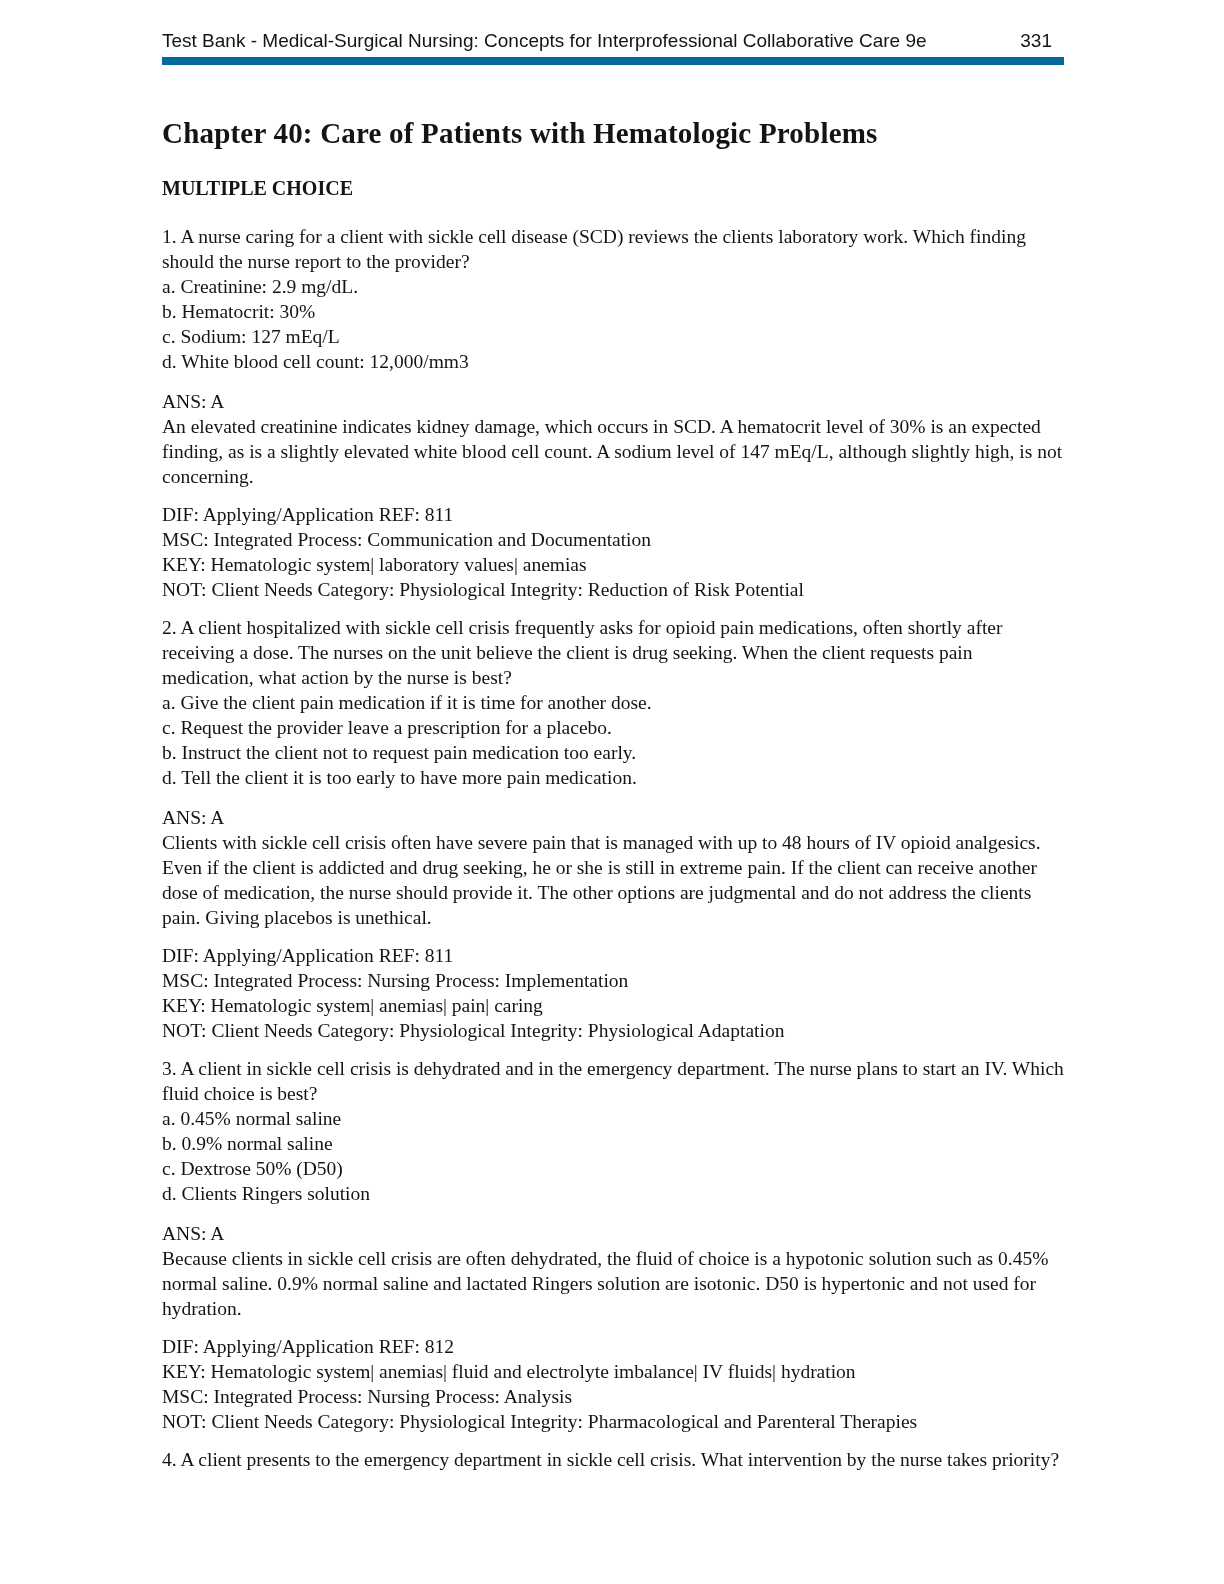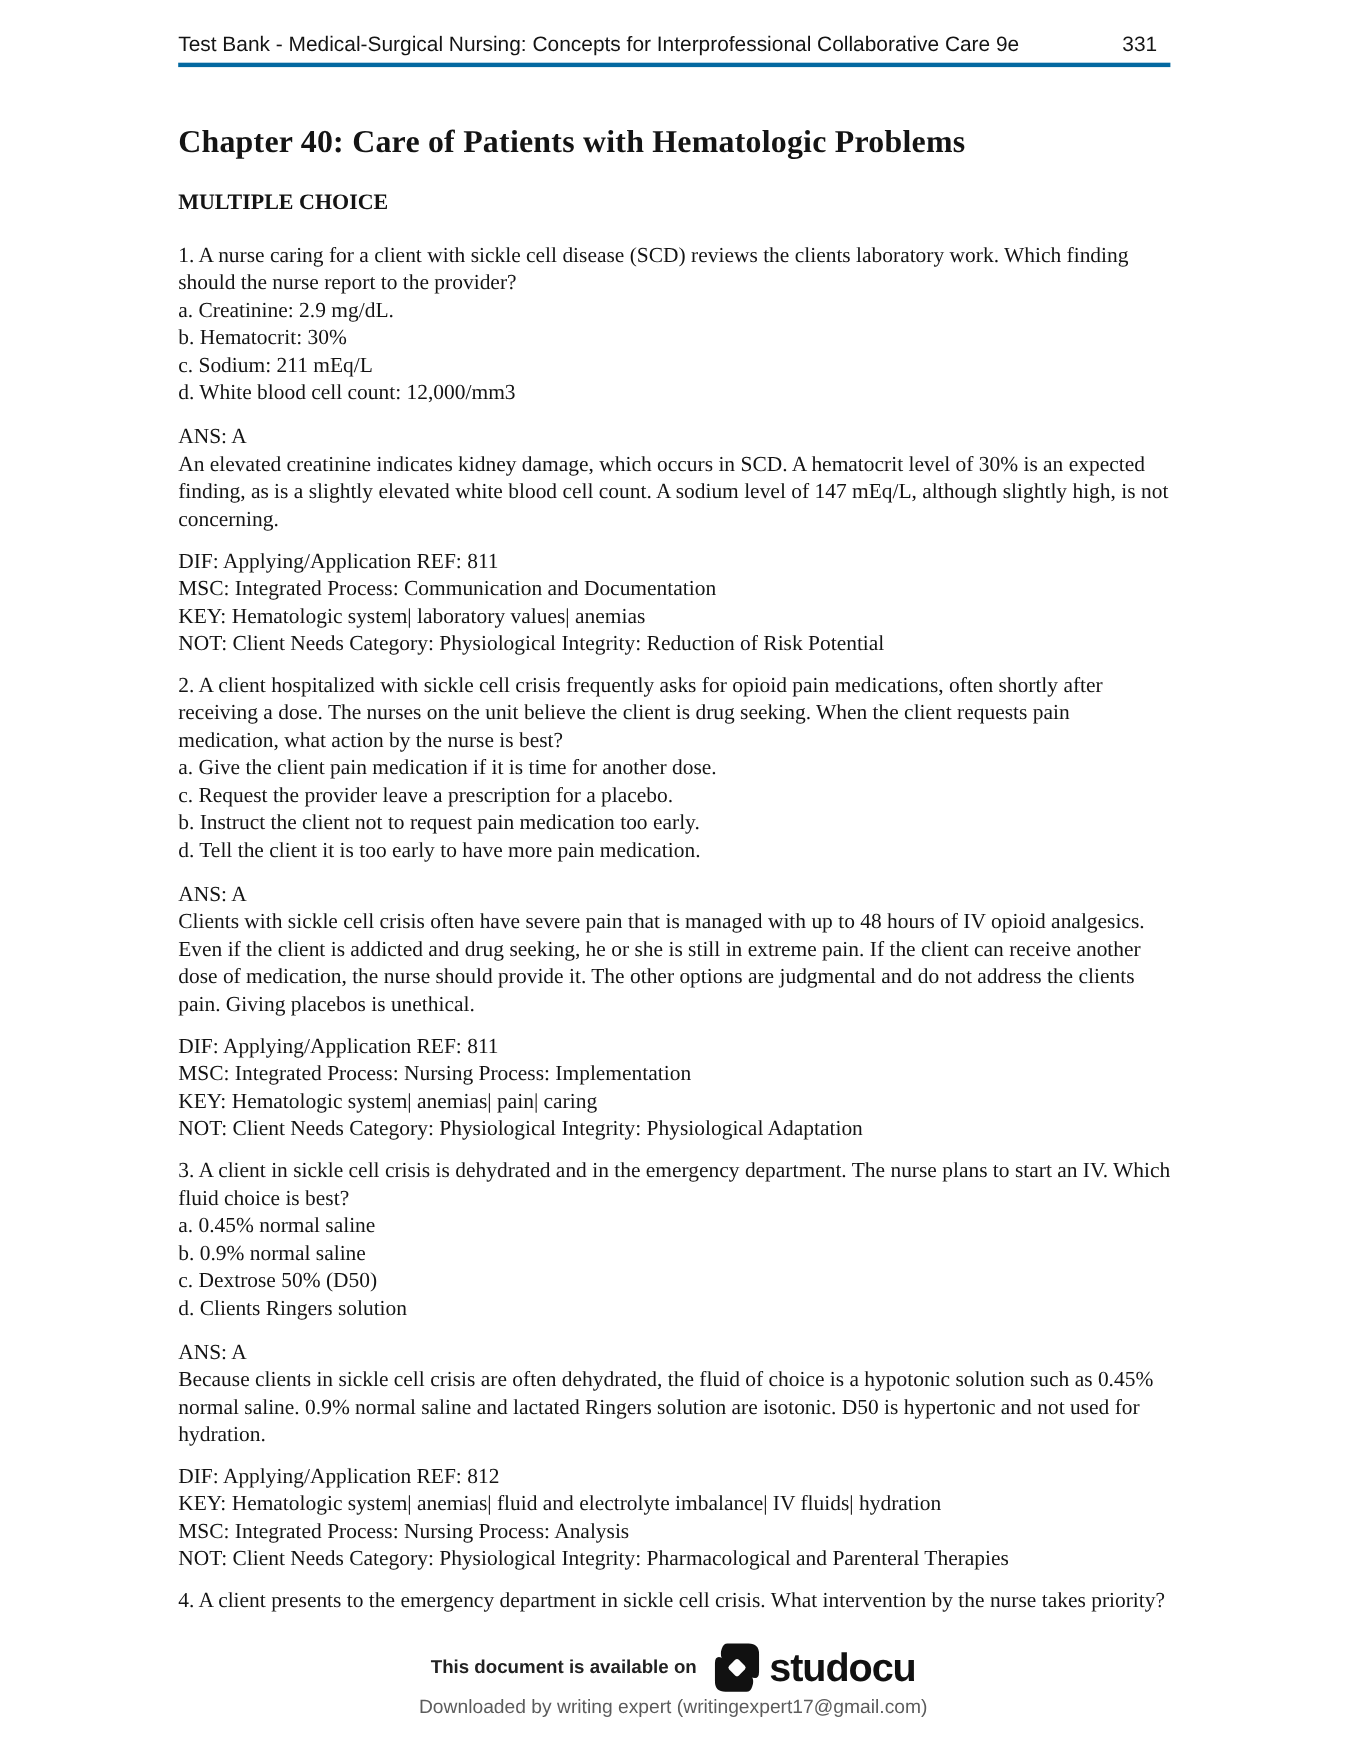--- a/index.html
+++ b/index.html
@@ -15,21 +15,21 @@
     color: #141414;
     overflow: hidden;
   }
   
   .header {
     display: flex;
     justify-content: space-between;
     align-items: baseline;
     font-family: "Liberation Sans", sans-serif;
     font-size: 19px;
-    border-bottom: 4px solid #0369a1;
+    border-bottom: 8px solid #0369a1;
     padding-bottom: 5px;
   }
   .header .pageno { padding-right: 12px; }
 
   h1.chapter-title {
     font-size: 29px;
     font-weight: bold;
     margin: 52px 0 0 0;
     letter-spacing: 0.2px;
   }
@@ -91,21 +91,21 @@
 
   <div class="content">
 
     <h1 class="chapter-title">Chapter 40: Care of Patients with Hematologic Problems</h1>
     <h2 class="section-label">MULTIPLE CHOICE</h2>
 
     <div class="question first-q">
       <p class="stem">1. A nurse caring for a client with sickle cell disease (SCD) reviews the clients laboratory work. Which finding should the nurse report to the provider?</p>
       <p class="opt">a. Creatinine: 2.9 mg/dL.</p>
       <p class="opt">b. Hematocrit: 30%</p>
-      <p class="opt">c. Sodium: 211 mEq/L</p>
+      <p class="opt">c. Sodium: 127 mEq/L</p>
       <p class="opt">d. White blood cell count: 12,000/mm3</p>
       <p class="ans">ANS: A</p>
       <p class="rationale">An elevated creatinine indicates kidney damage, which occurs in SCD. A hematocrit level of 30% is an expected finding, as is a slightly elevated white blood cell count. A sodium level of 147 mEq/L, although slightly high, is not concerning.</p>
       <p class="meta meta-first">DIF: Applying/Application REF: 811</p>
       <p class="meta">MSC: Integrated Process: Communication and Documentation</p>
       <p class="meta">KEY: Hematologic system| laboratory values| anemias</p>
       <p class="meta">NOT: Client Needs Category: Physiological Integrity: Reduction of Risk Potential</p>
     </div>
 
     <div class="question">
@@ -135,28 +135,14 @@
       <p class="meta">MSC: Integrated Process: Nursing Process: Analysis</p>
       <p class="meta">NOT: Client Needs Category: Physiological Integrity: Pharmacological and Parenteral Therapies</p>
     </div>
 
     <div class="question">
       <p class="stem next-stem">4. A client presents to the emergency department in sickle cell crisis. What intervention by the nurse takes priority?</p>
     </div>
 
   </div>
 
-  <div class="footer">
-    <div class="footer-row1">
-      <span class="avail-text">This document is available on</span>
-      <span class="brandmark">
-        <svg width="42" height="46" viewBox="0 0 44 48" aria-hidden="true">
-          <path fill="#111111" d="M13 1 L33 1 Q43 1 43 11 L43 28 Q43 37 34.5 32.5 L14 21 Q4 15.5 7.5 6 Q9 1 13 1 Z"></path>
-          <path fill="#111111" d="M31 47 L11 47 Q1 47 1 37 L1 20 Q1 11 9.5 15.5 L30 27 Q40 32.5 36.5 42 Q35 47 31 47 Z"></path>
-          <rect x="15.5" y="17.5" width="13" height="13" rx="2.5" fill="#ffffff" transform="rotate(45 22 24)"></rect>
-        </svg>
-        <span class="brand-word">studocu</span>
-      </span>
-    </div>
-    <div class="footer-row2">Downloaded by writing expert (writingexpert17@gmail.com)</div>
-  </div>
 
 </div>
 
 </body></html>

